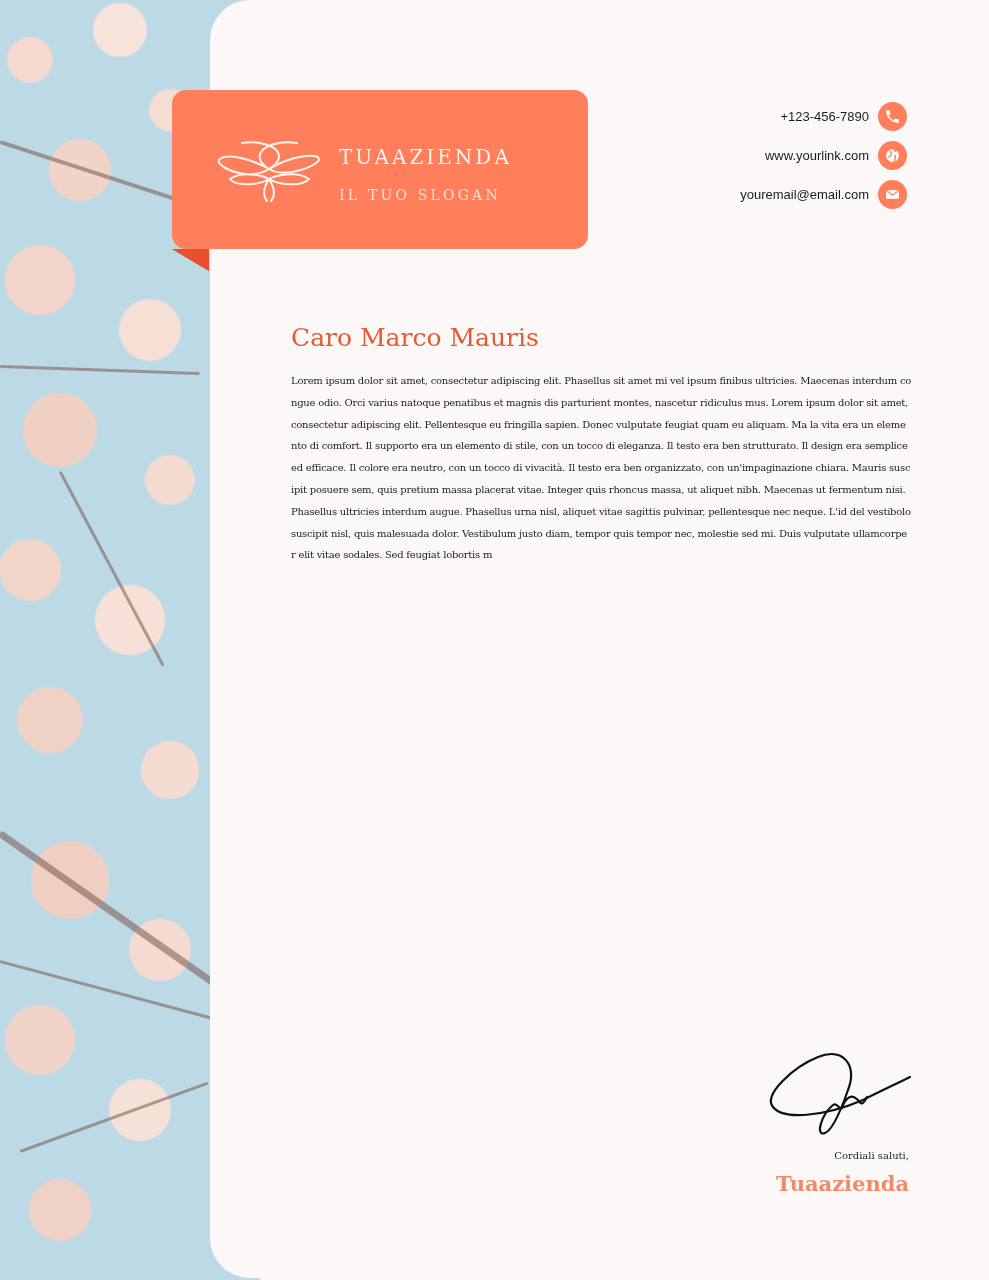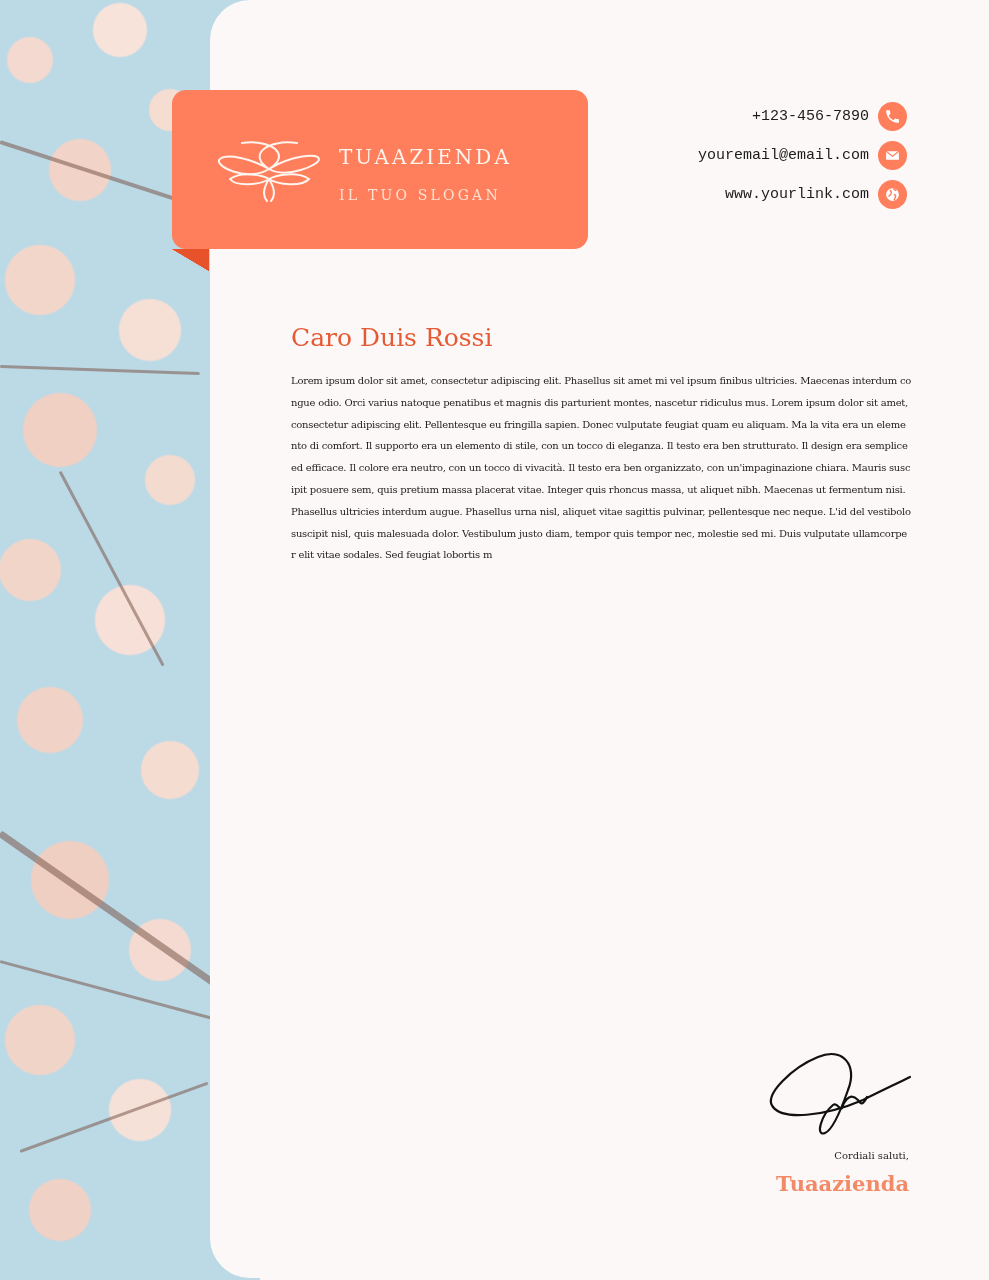--- a/index.html
+++ b/index.html
@@ -52,21 +52,21 @@
     font-size:20px; letter-spacing:3px; font-family:"DejaVu Serif", serif;
   }
   .brand-slogan {
     position:absolute; left:167px; top:84px; color:#ffe1d4;
     font-size:14px; letter-spacing:3.2px; font-family:"DejaVu Serif", serif;margin-top:13px;
   }
   .contacts { position:absolute; right:82px; top:97px; width:300px; }
   .contact-row {
     display:flex; justify-content:flex-end; align-items:center; height:39px;
   }
-  .contact-text { font-size:15px; color:#1c1c1c; margin-right:9px; font-family:Liberation Mono, monospace; }
+  .contact-text { font-size:13px; color:#1c1c1c; margin-right:9px; font-family:Liberation Sans, sans-serif; }
   .contact-icon {
     width:29px; height:29px; border-radius:50%; background:#ff7e5b;
     display:flex; align-items:center; justify-content:center;
   }
   .contact-icon svg { width:17px; height:17px; }
   .greeting {
     position:absolute; left:291px; top:323px; color:#e55a33;
     font-size:25px; font-family:"DejaVu Serif", serif;
   }
   .body-text {
@@ -112,40 +112,40 @@
 <div class="contacts">
   <div class="contact-row">
     <span class="contact-text">+123-456-7890</span>
     <span class="contact-icon">
       <svg viewBox="0 0 24 24" fill="#fff">
           <path d="M6.6 10.8a15.1 15.1 0 0 0 6.6 6.6l2.2-2.2c.3-.3.7-.4 1-.2 1.1.4 2.3.6 3.6.6.6 0 1 .4 1 1V20c0 .6-.4 1-1 1A17 17 0 0 1 3 4c0-.6.4-1 1-1h3.5c.6 0 1 .4 1 1 0 1.3.2 2.5.6 3.6.1.3 0 .7-.2 1z"></path>
         </svg>
     </span>
   </div>
   <div class="contact-row">
+    <span class="contact-text">www.yourlink.com</span>
+    <span class="contact-icon">
+      <svg viewBox="0 0 24 24">
+          <circle cx="12" cy="12" r="9" fill="#fff"></circle>
+          <path d="M8 6c2 1 3 3 2 5s-3 2-3 4M14 12c2 0 3 2 2 4s-1 3-2 4M13 4c1 1 3 1 4 3" stroke="#ff7e5b" stroke-width="2" fill="none"></path>
+        </svg>
+    </span>
+  </div>
+  <div class="contact-row">
     <span class="contact-text">youremail@email.com</span>
     <span class="contact-icon">
       <svg viewBox="0 0 24 24" fill="none" stroke="#fff" stroke-width="2">
           <rect x="3" y="6" width="18" height="12" fill="#fff" stroke="none"></rect>
           <path d="M3 6l9 7 9-7" stroke="#ff7e5b" stroke-width="1.6"></path>
         </svg>
     </span>
   </div>
-  <div class="contact-row">
-    <span class="contact-text">www.yourlink.com</span>
-    <span class="contact-icon">
-      <svg viewBox="0 0 24 24">
-          <circle cx="12" cy="12" r="9" fill="#fff"></circle>
-          <path d="M8 6c2 1 3 3 2 5s-3 2-3 4M14 12c2 0 3 2 2 4s-1 3-2 4M13 4c1 1 3 1 4 3" stroke="#ff7e5b" stroke-width="2" fill="none"></path>
-        </svg>
-    </span>
-  </div>
 </div>
 
-<div class="greeting">Caro Duis Rossi</div>
+<div class="greeting">Caro Marco Mauris</div>
 <div class="body-text">Lorem ipsum dolor sit amet, consectetur adipiscing elit. Phasellus sit amet mi vel ipsum finibus ultricies. Maecenas interdum congue odio. Orci varius natoque penatibus et magnis dis parturient montes, nascetur ridiculus mus. Lorem ipsum dolor sit amet, consectetur adipiscing elit. Pellentesque eu fringilla sapien. Donec vulputate feugiat quam eu aliquam. Ma la vita era un elemento di comfort. Il supporto era un elemento di stile, con un tocco di eleganza. Il testo era ben strutturato. Il design era semplice ed efficace. Il colore era neutro, con un tocco di vivacità. Il testo era ben organizzato, con un'impaginazione chiara.   Mauris suscipit posuere sem, quis pretium massa placerat vitae. Integer quis rhoncus massa, ut aliquet nibh. Maecenas ut fermentum nisi. Phasellus ultricies interdum augue. Phasellus urna nisl, aliquet vitae sagittis pulvinar, pellentesque nec neque. L'id del vestibolo suscipit nisl, quis malesuada dolor. Vestibulum justo diam, tempor quis tempor nec, molestie sed mi. Duis vulputate ullamcorper elit vitae sodales. Sed feugiat lobortis m</div>
 
 <svg class="signature" viewBox="0 0 150 95" fill="none" stroke="#111" stroke-width="2.2" stroke-linecap="round">
   <path d="M10 62 C0 50, 30 22, 55 12 C80 2, 95 20, 85 45 C78 65, 70 85, 62 88 C52 92, 58 70, 70 60 C75 56, 78 70, 80 60 C85 50, 90 50, 95 55 C98 60, 100 60, 104 52"></path>
   <path d="M10 62 C20 75, 60 72, 100 55 C120 45, 135 38, 147 32"></path>
 </svg>
 <div class="closing">Cordiali saluti,</div>
 <div class="sign-company">Tuaazienda</div>
 
 </body></html>

